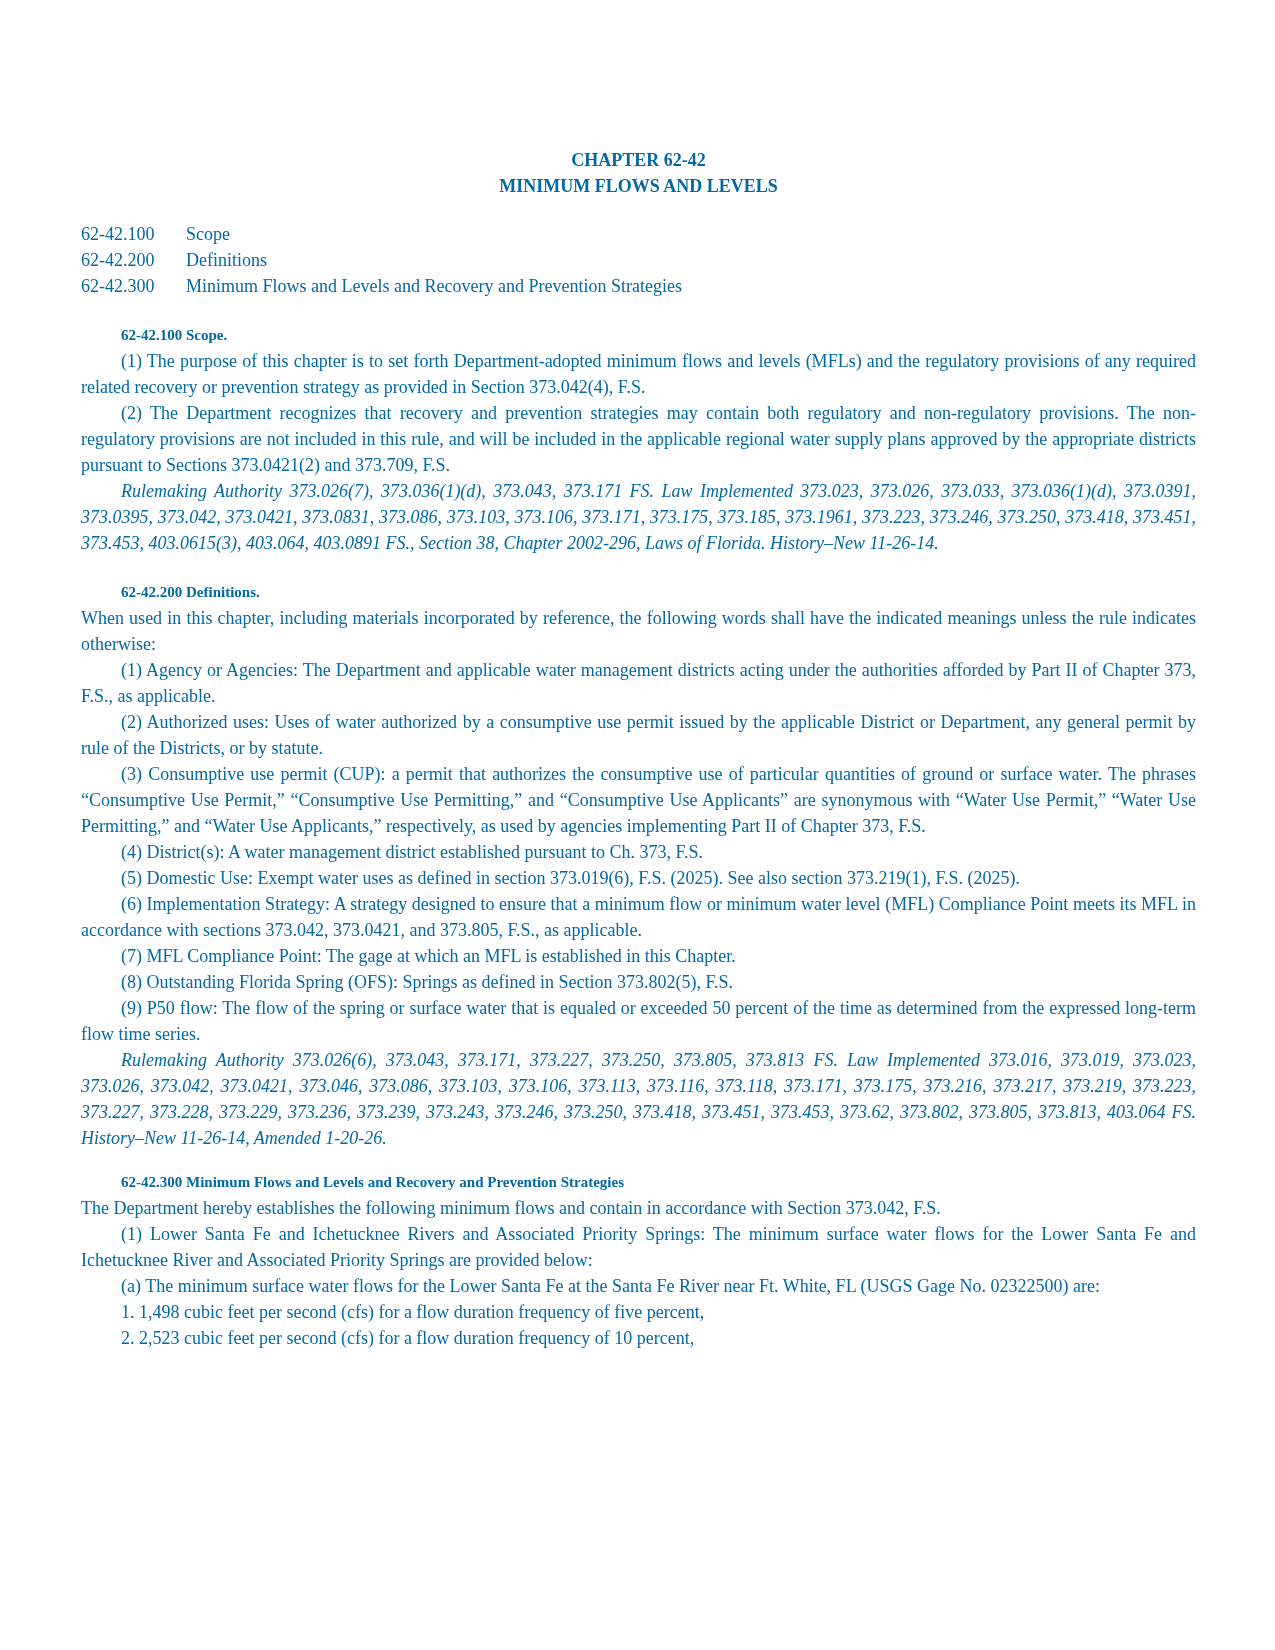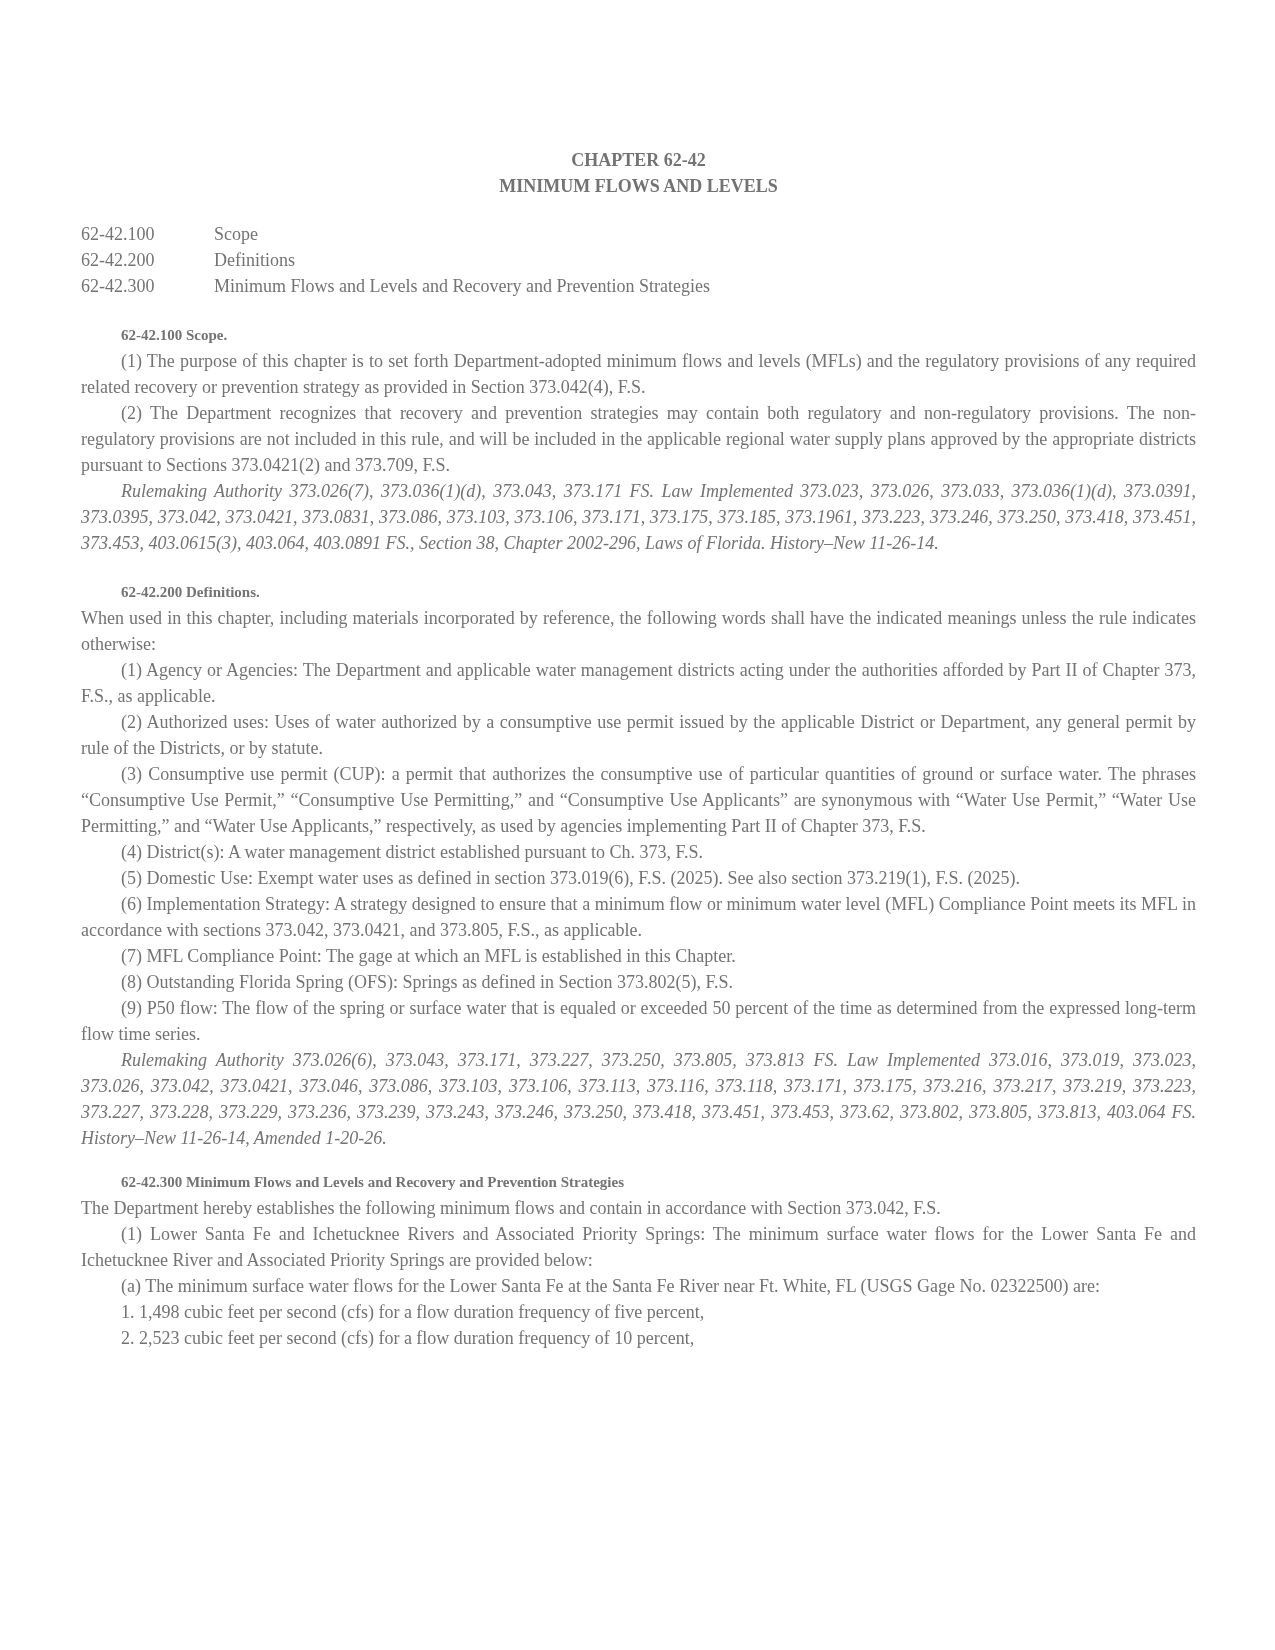--- a/index.html
+++ b/index.html
@@ -6,38 +6,37 @@
     margin: 0;
     padding: 0;
     background: #ffffff;
   }
   .page {
     position: relative;
     width: 1275px;
     height: 1650px;
     margin: 0 auto;
     background: #ffffff;
-    color: #737373;
+    color: #0369a1;
     font-family: "Liberation Serif", "DejaVu Serif", serif;
     font-size: 18px;
     line-height: 26px;
     box-sizing: border-box;
     padding: 147px 79px 0 81px;
     overflow: hidden;
   }
   .doc-title {
     text-align: center;
     font-weight: bold;
   }
   .toc {
     margin-top: 22px;
   }
   .toc-row {
     display: flex;
-    gap: 28px;
   }
   .toc-num {
     flex: 0 0 105px;
     width: 105px;
   }
   .toc-title {
     flex: 1 1 auto;
   }
   .section-heading {
     font-size: 15px;

